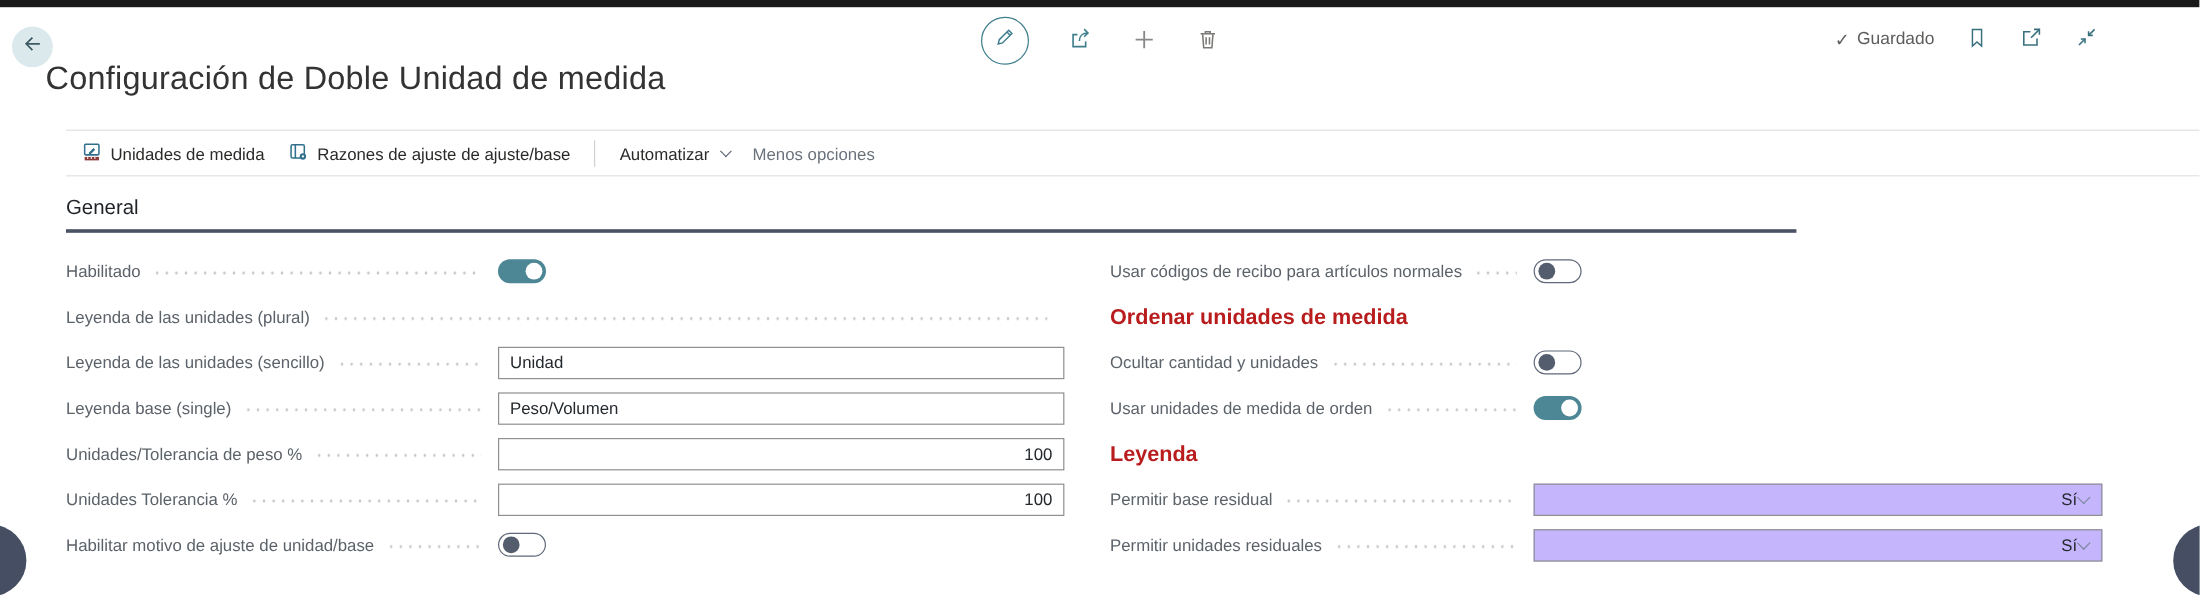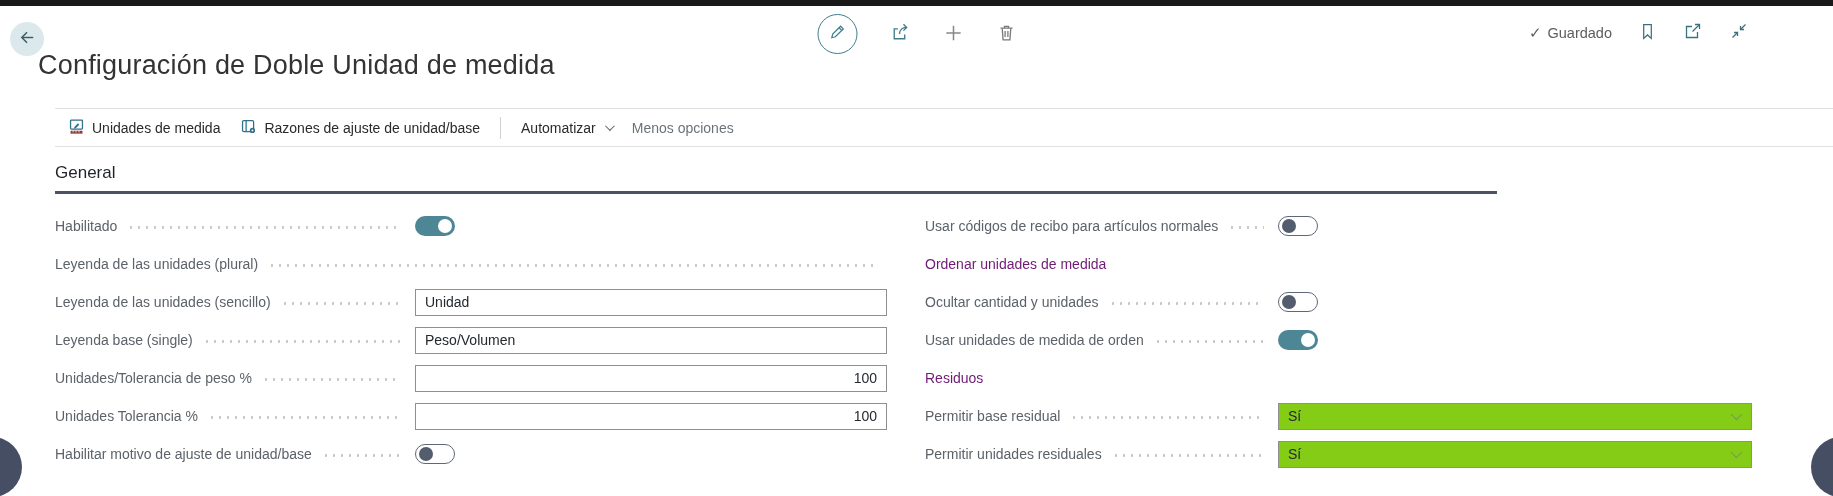--- a/index.html
+++ b/index.html
@@ -57,21 +57,21 @@
   .section-title { position:absolute; left:55px; top:163px; font-size:17px; color:#1f2328; }
   .section-underline { position:absolute; left:55px; top:191px; width:1442px; height:3px; background:#4a5264; }
 
   
   .fields { position:absolute; left:55px; top:207px; display:flex; gap:38px; }
   .col { display:flex; flex-direction:column; }
   .col-left  { width:832px; }
   .col-right { width:827px; }
   .row { display:flex; align-items:center; height:38px; }
   .flabel { font-size:14px; color:#5c6269; white-space:nowrap; padding-right:8px; }
-  .subheader { font-size:14px; font-weight:400; color:#701a75; }
+  .subheader { font-size:18px; font-weight:700; color:#b91c1c; }
   .dots {
     flex:1; height:3px; margin:2px 14px 0 2px; min-width:16px;
     background-image:radial-gradient(circle, #c9c7c5 1.1px, transparent 1.3px);
     background-size:8px 3px; background-repeat:repeat-x; background-position:left center;
   }
   .ctrl-l { width:472px; flex:none; display:flex; align-items:center; }
   .ctrl-r { width:474px; flex:none; display:flex; align-items:center; }
 
   .tinput {
     width:100%; height:27px; border:1px solid #8f8f8f; background:#fff;
@@ -79,22 +79,22 @@
   }
   .tinput.num { text-align:right; }
 
   .toggle { width:40px; height:20px; border-radius:10px; position:relative; display:inline-block; cursor:pointer; }
   .toggle.on  { background:#4d8795; }
   .toggle.on  .knob { position:absolute; right:3px; top:3px; width:14px; height:14px; border-radius:50%; background:#ffffff; }
   .toggle.off { background:#ffffff; border:1px solid #5f6878; }
   .toggle.off .knob { position:absolute; left:3px; top:2px; width:14px; height:14px; border-radius:50%; background:#545d6e; }
 
   .selectbox {
-    width:100%; height:27px; border:1px solid #8f8f8f; background:#84cc16; cursor:pointer;
-    display:flex; align-items:center; justify-content:space-between; padding:2px 12px 2px 9px;
+    width:100%; height:27px; border:1px solid #8f8f8f; background:#c4b5fd; cursor:pointer;
+    display:flex; align-items:center; justify-content:flex-end; padding:2px 12px 2px 9px;
     font-size:14px; color:#24292e;
   }
   .chev-dd {
     width:8px; height:8px; border-right:1.4px solid #7b879b; border-bottom:1.4px solid #7b879b;
     transform:rotate(45deg) translateY(-2px);
   }
 
   
   .edge-circle {
     position:absolute; top:437px; width:60px; height:60px; border-radius:50%;
@@ -204,21 +204,21 @@
   </div>
   <div class="ab-item">
     <span>
       <svg width="17" height="17" viewBox="0 0 20 20" fill="none" stroke="#31708c" stroke-width="1.5">
         <rect x="3" y="3" width="13" height="13" rx="1.5"></rect>
         <path d="M7.2 3 v13"></path>
         <circle cx="14.6" cy="14.6" r="3.1" fill="#31708c" stroke="none"></circle>
         <circle cx="14.6" cy="14.6" r="1.1" fill="#ffffff" stroke="none"></circle>
       </svg>
     </span>
-    <span>Razones de ajuste de unidad/base</span>
+    <span>Razones de ajuste de ajuste/base</span>
   </div>
   <div class="ab-sep"></div>
   <div class="ab-item">
     <span>Automatizar</span>
     <span class="chev-sm"></span>
   </div>
   <div class="ab-item ab-muted">
     <span>Menos opciones</span>
   </div>
 </div>
@@ -318,21 +318,21 @@
       <span class="flabel">Usar unidades de medida de orden</span>
       <span class="dots"></span>
       <span class="ctrl-r">
         <span class="toggle on">
             <span class="knob"></span>
           </span>
       </span>
     </div>
 
     <div class="row">
-      <span class="subheader">Residuos</span>
+      <span class="subheader">Leyenda</span>
     </div>
 
     <div class="row">
       <span class="flabel">Permitir base residual</span>
       <span class="dots"></span>
       <span class="ctrl-r">
         <div class="selectbox">
           <span>Sí</span>
           <span class="chev-dd"></span>
         </div>

